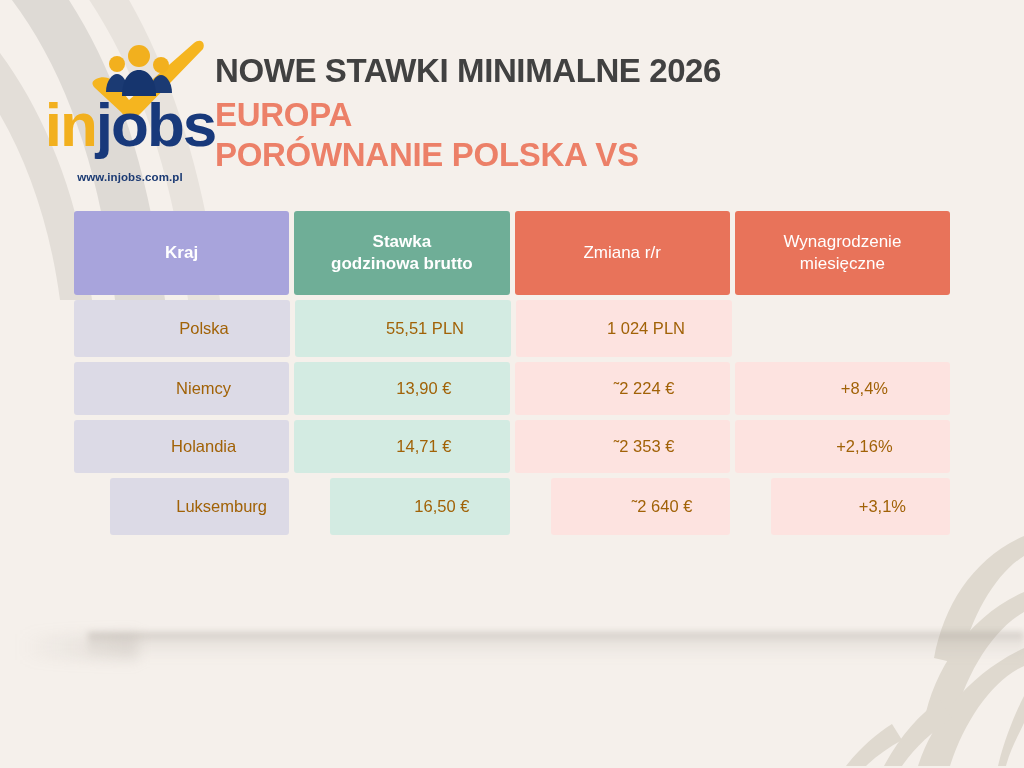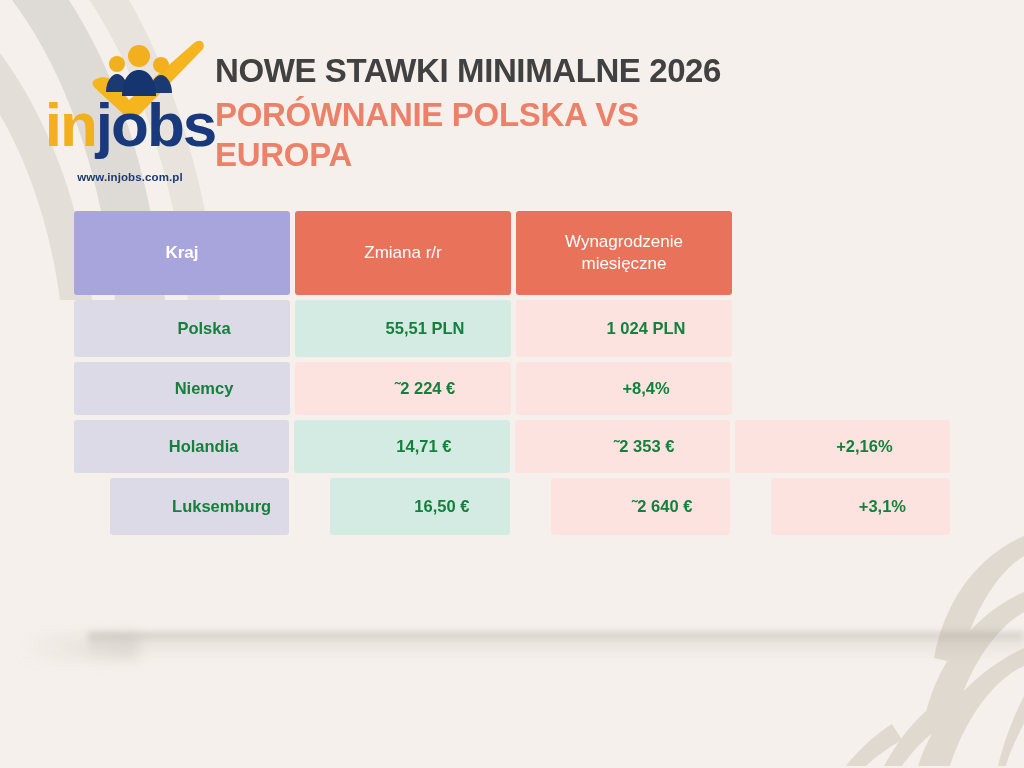--- a/index.html
+++ b/index.html
@@ -63,21 +63,21 @@
   .c-change  { width:216px; }
 
   
   #head-row .cell { height:84px; color:#FFFFFF; line-height:1.28; padding:0 8px; }
   #head-row .c-country { background:#A8A4DC; font-size:17px; font-weight:bold; }
   #head-row .c-hourly  { background:#6FAE97; font-size:17px; font-weight:bold; }
   #head-row .c-monthly { background:#E8735A; font-size:17px; font-weight:normal; }
   #head-row .c-change  { background:#E8735A; font-size:17px; font-weight:normal; }
 
   
-  .body-row .cell { height:53px; font-size:16.5px; color:#15803d; font-weight:bold;padding-left:44px; }
+  .body-row .cell { height:53px; font-size:16.5px; color:#a16207; font-weight:normal;padding-left:44px; }
   .body-row .c-country { background:#DCDAE6; }
   .body-row .c-hourly  { background:#D3EBE2; }
   .body-row .c-monthly { background:#FDE3E0; }
   .body-row .c-change  { background:#FDE3E0; }
   .body-row.r1 .cell { height:57px; }
   .body-row.r4 .cell { height:57px;margin-left:36px; }
 </style>
 </head>
 <body>
 
@@ -119,47 +119,54 @@
         <path d="M40,58 C40,42 47,32 57,32 C67,32 74,42 74,58 Z" fill="#16356E"></path>
       </svg>
     </div>
     <div id="logo-word"><span class="lw-in">in</span><span class="lw-jobs">jobs</span></div>
     <div id="logo-url">www.injobs.com.pl</div>
   </div>
 
   <div id="title-block">
     <div id="title-main">NOWE STAWKI MINIMALNE 2026</div>
     <div id="title-sub">
+      <div>EUROPA</div>
       <div>PORÓWNANIE POLSKA VS</div>
-      <div>EUROPA</div>
     </div>
   </div>
 </div>
 
 <div id="table">
 
   <div class="trow" id="head-row">
     <div class="cell c-country">Kraj</div>
+    <div class="cell c-hourly">
+      <div>
+        <div>Stawka</div>
+        <div>godzinowa brutto</div>
+      </div>
+    </div>
     <div class="cell c-change">Zmiana r/r</div>
     <div class="cell c-monthly">
       <div>
         <div>Wynagrodzenie</div>
         <div>miesięczne</div>
       </div>
     </div>
   </div>
 
   <div class="trow body-row r1">
     <div class="cell c-country">Polska</div>
     <div class="cell c-hourly">55,51 PLN</div>
     <div class="cell c-monthly">1 024 PLN</div>
   </div>
 
   <div class="trow body-row r2">
     <div class="cell c-country">Niemcy</div>
+    <div class="cell c-hourly">13,90 €</div>
     <div class="cell c-monthly">˜2 224 €</div>
     <div class="cell c-change">+8,4%</div>
   </div>
 
   <div class="trow body-row r3">
     <div class="cell c-country">Holandia</div>
     <div class="cell c-hourly">14,71 €</div>
     <div class="cell c-monthly">˜2 353 €</div>
     <div class="cell c-change">+2,16%</div>
   </div>

